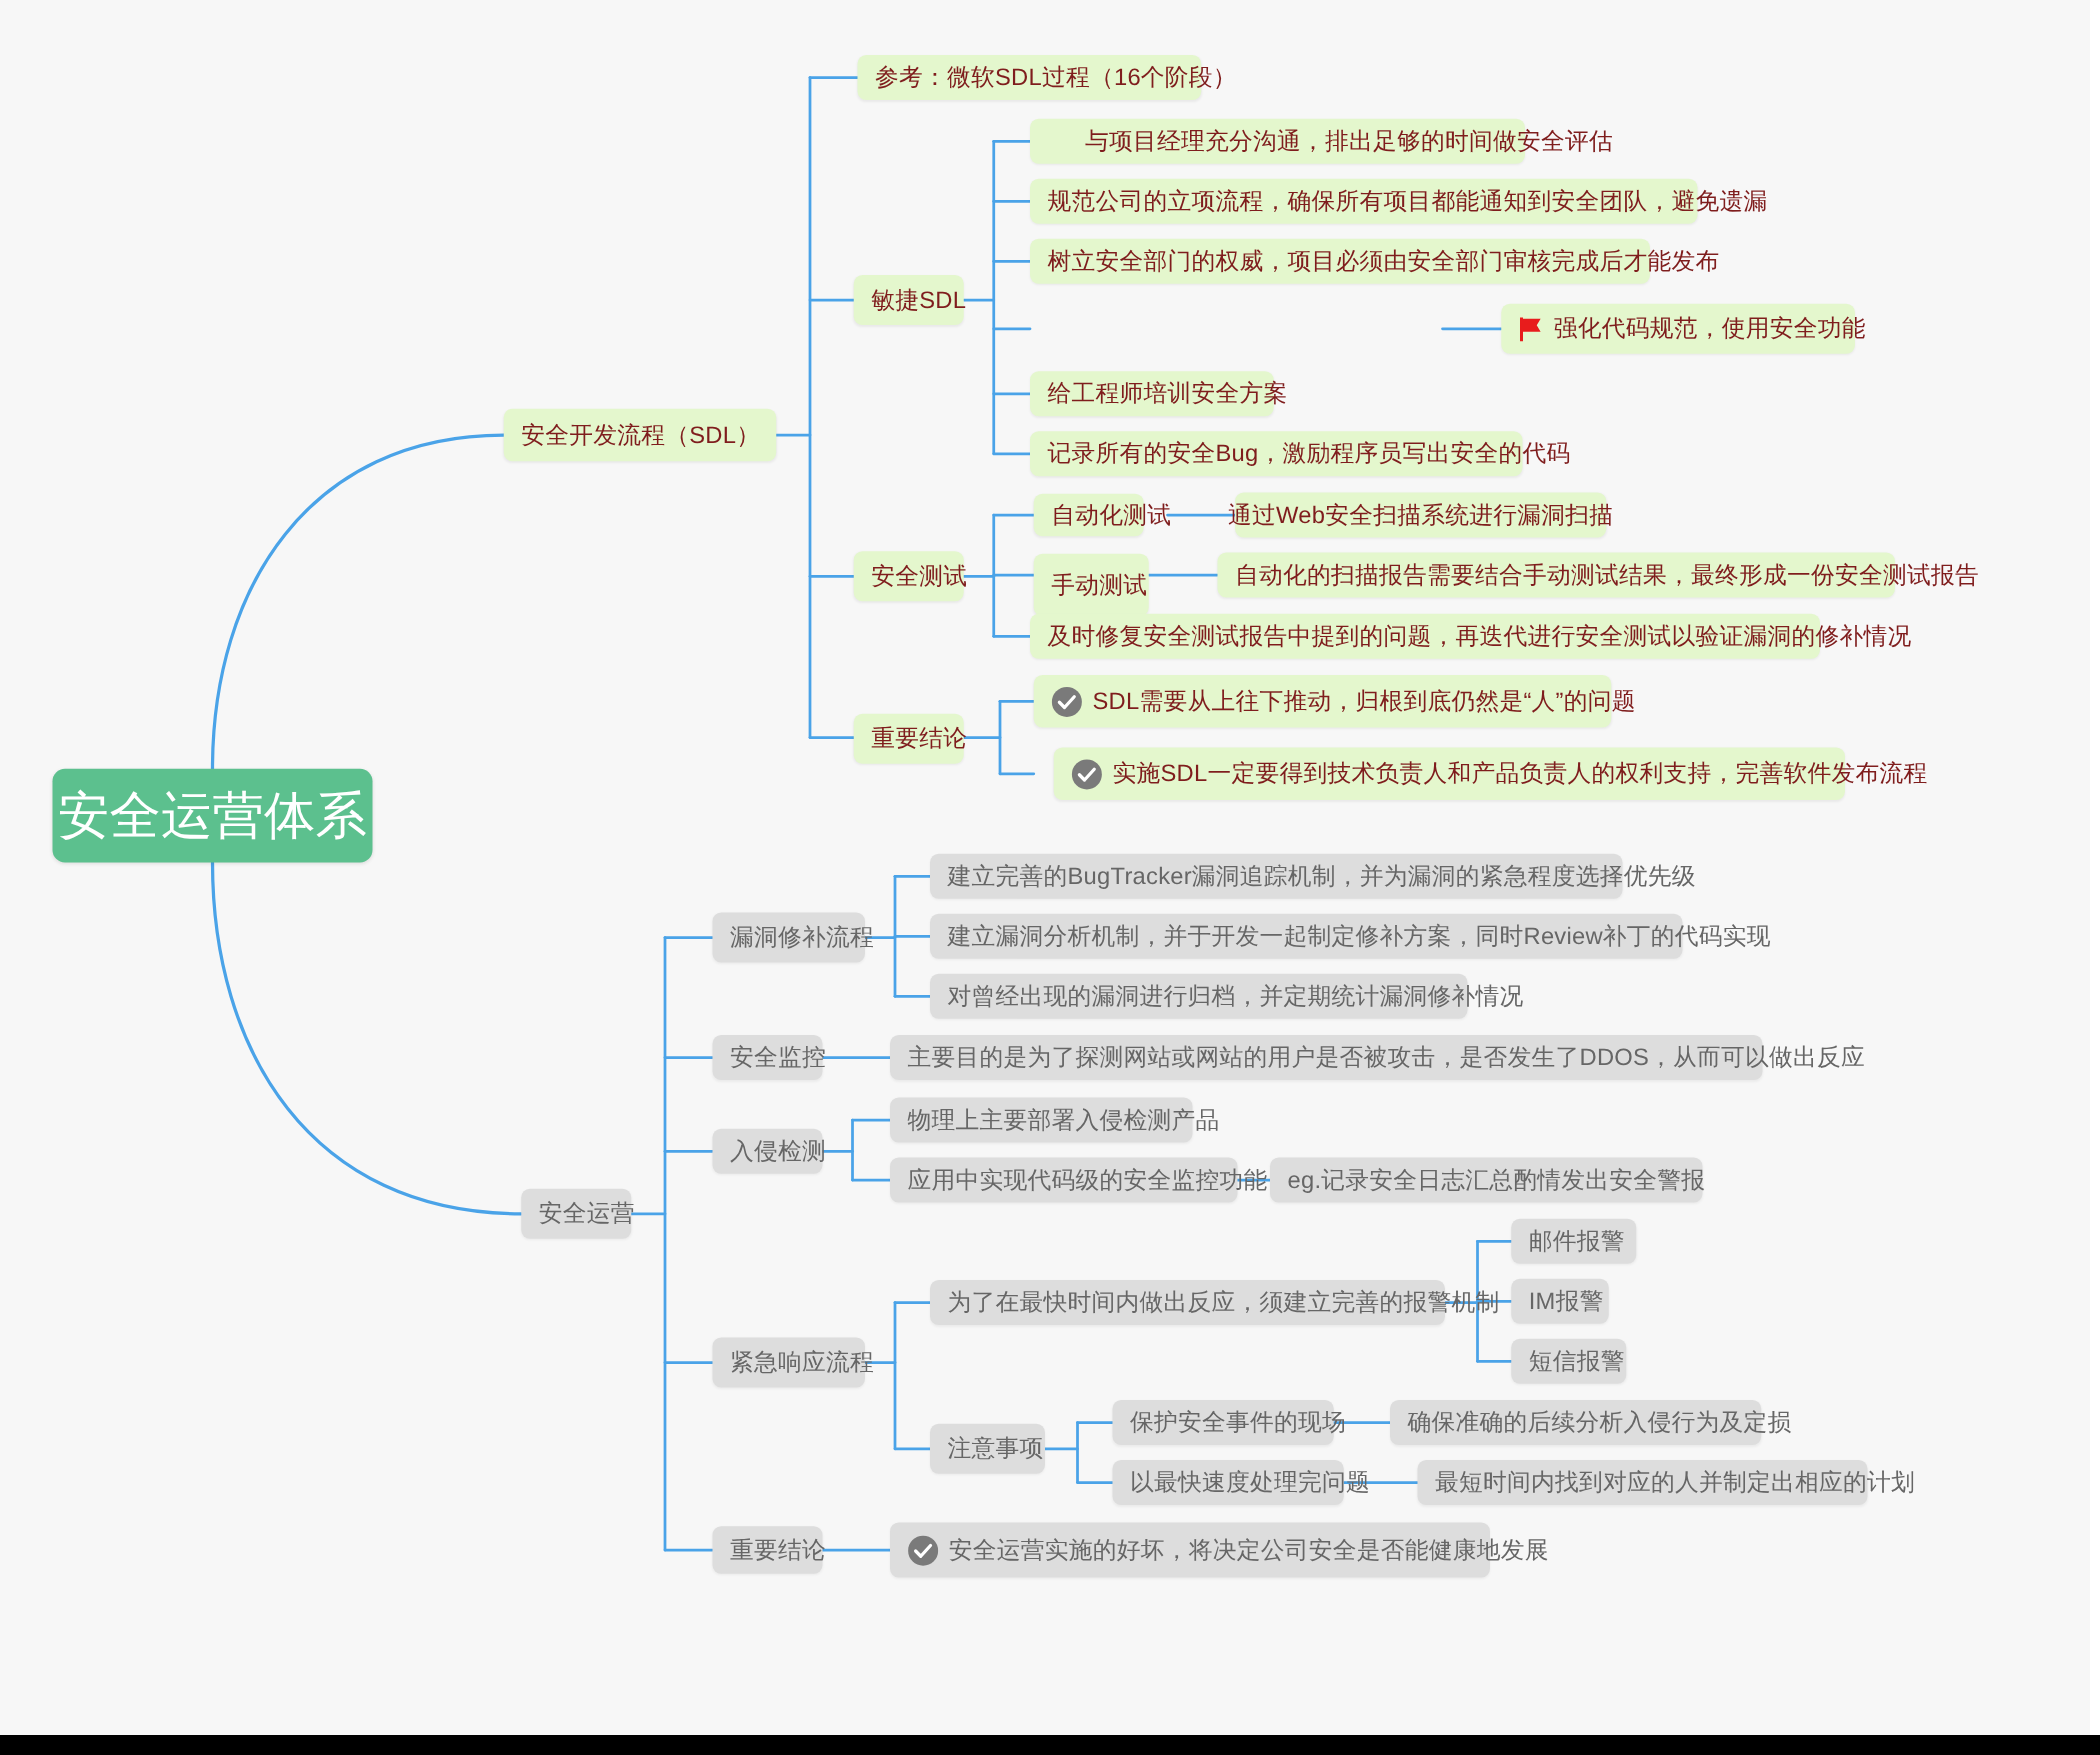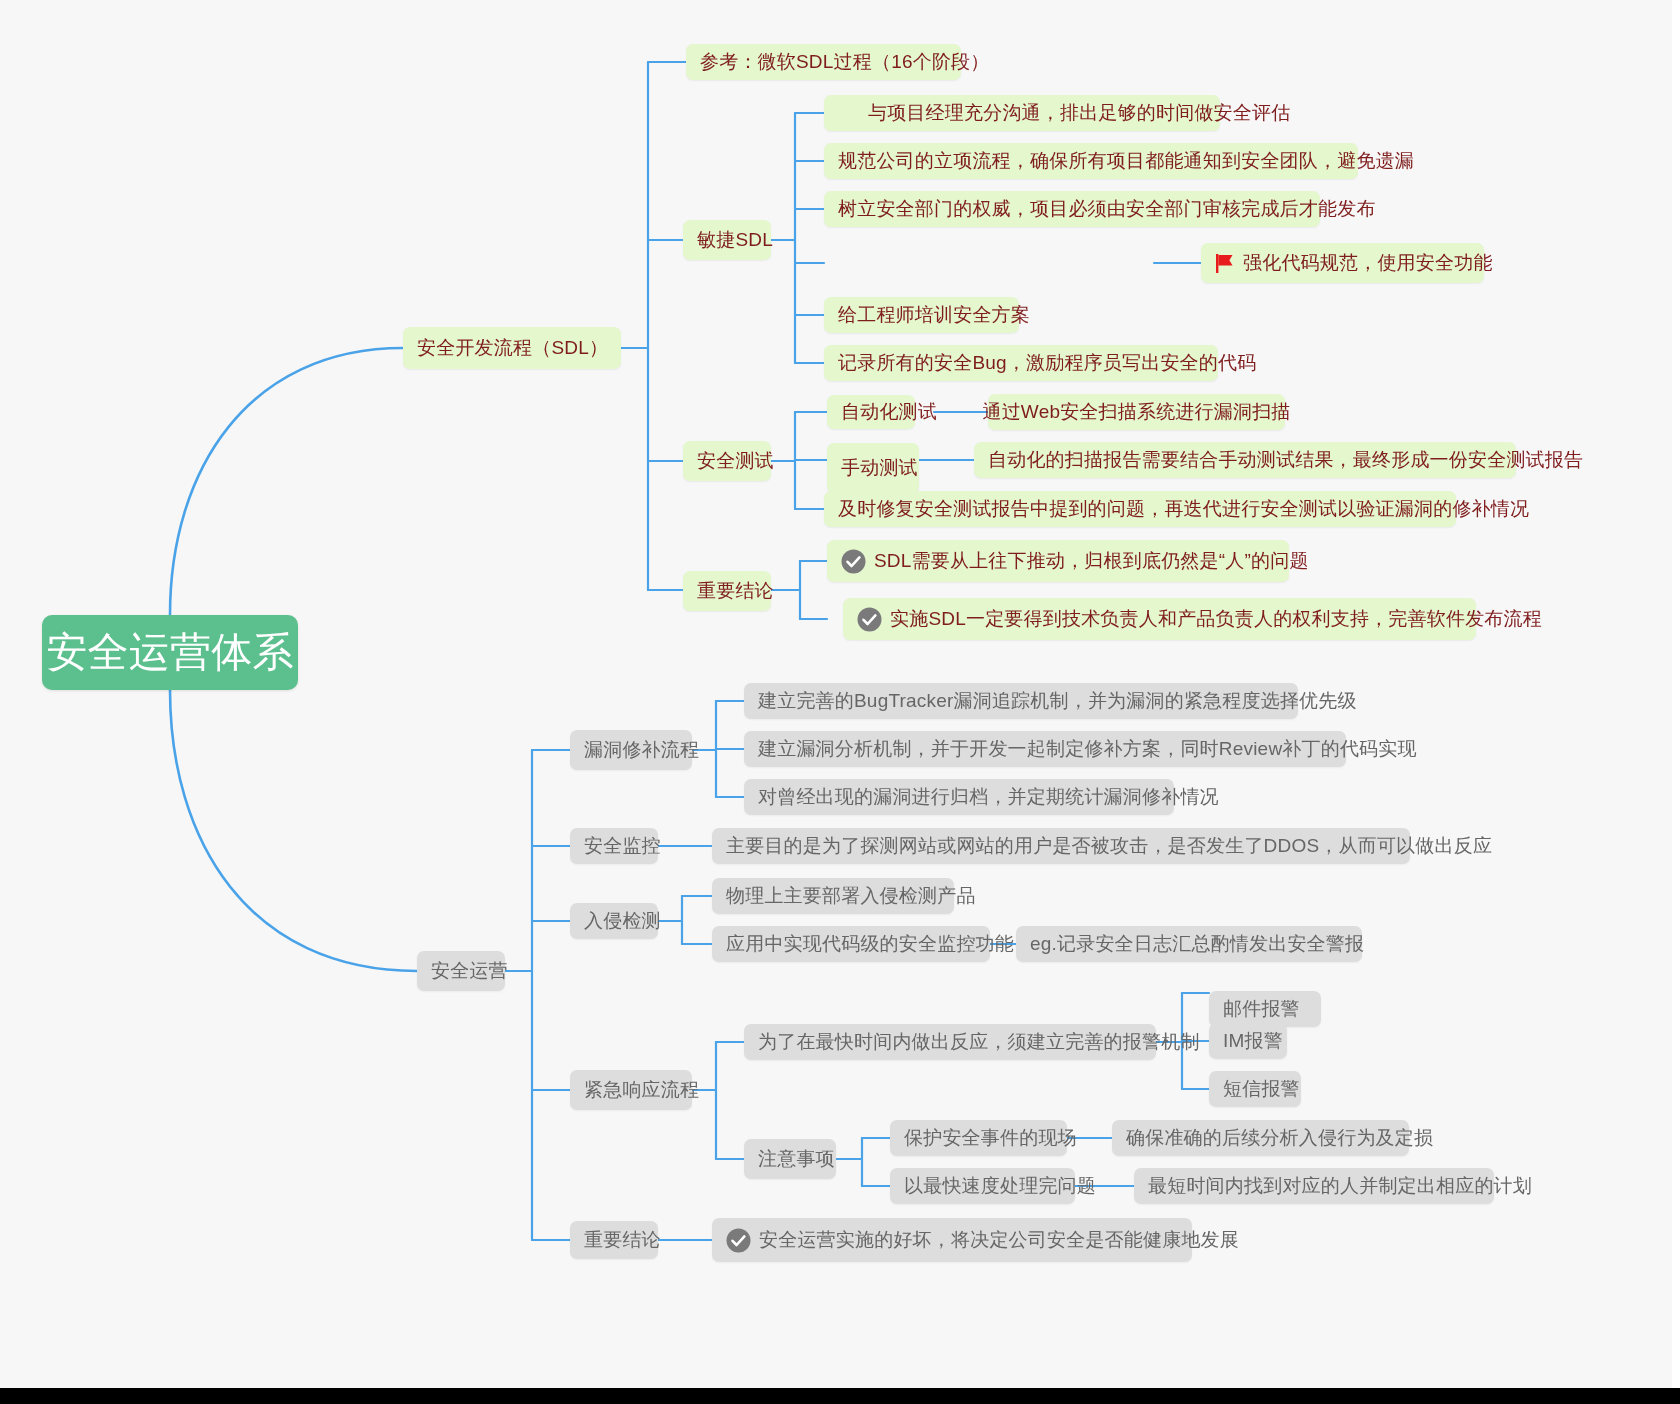--- a/index.html
+++ b/index.html
@@ -294,21 +294,21 @@
   <div class="node gray" style="left:1016px;top:926px;width:346px;height:36px;">
     <span class="label">eg.记录安全日志汇总酌情发出安全警报</span>
   </div>
 
   <div class="node gray" style="left:570px;top:1070px;width:122px;height:40px;text-align:center;">
     <span class="label">紧急响应流程</span>
   </div>
   <div class="node gray" style="left:744px;top:1024px;width:412px;height:36px;">
     <span class="label">为了在最快时间内做出反应，须建立完善的报警机制</span>
   </div>
-  <div class="node gray" style="left:1209px;top:975px;width:112px;height:36px;margin-top:16px;">
+  <div class="node gray" style="left:1209px;top:975px;width:100px;height:36px;">
     <span class="label">邮件报警</span>
   </div>
   <div class="node gray" style="left:1209px;top:1023px;width:78px;height:36px;">
     <span class="label">IM报警</span>
   </div>
   <div class="node gray" style="left:1209px;top:1071px;width:92px;height:36px;">
     <span class="label">短信报警</span>
   </div>
 
   <div class="node gray" style="left:744px;top:1139px;width:92px;height:40px;">

